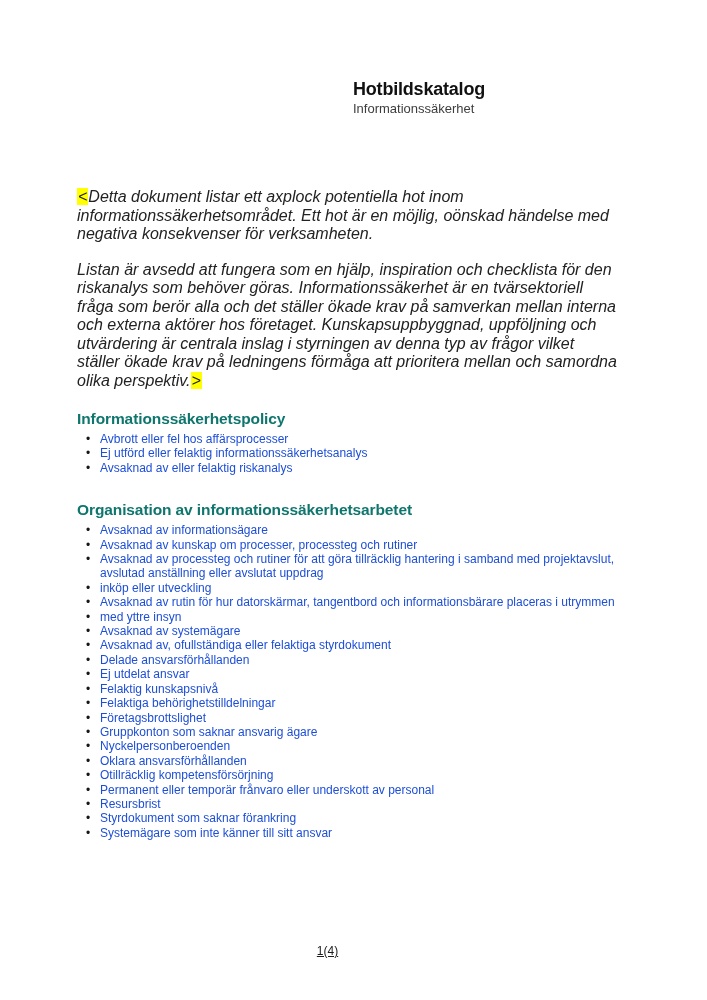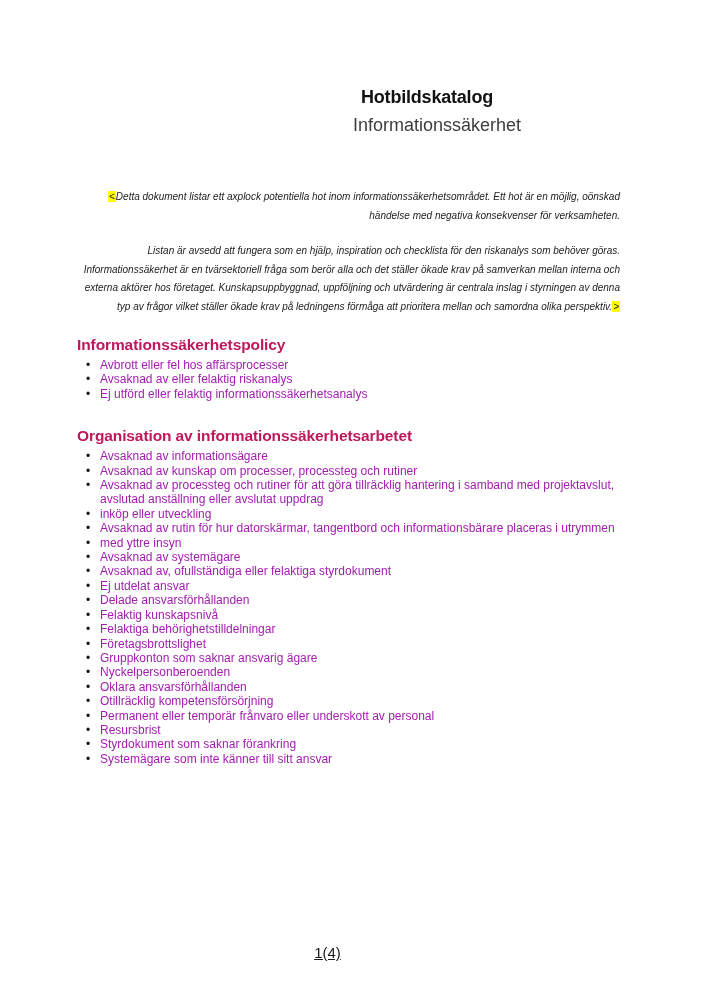--- a/index.html
+++ b/index.html
@@ -11,125 +11,124 @@
     color: #1c1c1c;
     position: relative;
     overflow: hidden;
   }
   .title-block {
     position: absolute;
     left: 353px;
     top: 79px;
   }
   .doc-title {
-    margin: 8px;
+    margin: 0;
     font-size: 18px;
     line-height: 21px;
     font-weight: bold;
     color: #111111;
     letter-spacing: -0.2px;
   }
   .doc-subtitle {
-    margin: 10px 0 0 0;
-    font-size: 18px;
+    margin: 1px 0 0 0;
+    font-size: 13px;
     line-height: 15px;
     font-weight: normal;
     color: #3d3d3d;
   }
   .content {
     position: absolute;
     left: 77px;
     top: 188px;
     width: 543px;
   }
   p.intro {
     margin: 0 0 17px 0;
     font-style: italic;
-    font-size: 10px;
+    font-size: 16px;
     line-height: 18.5px;
     color: #222222;
-    text-align: right;
   }
   p.intro:last-of-type { margin-bottom: 0; }
   mark.hl {
     background: #ffff00;
     color: #1c1c1c;
     padding: 0 1px;
   }
   .sections h2 {
     margin: 26px 0 4px 0;
     font-size: 15.5px;
     line-height: 18px;
     font-weight: bold;
-    color: #be185d;
+    color: #0f766e;
     letter-spacing: -0.1px;
   }
   .sections h2:first-child { margin-top: 20px; }
   .sections ul {
     margin: 0;
     padding: 0;
     list-style: none;
   }
   .sections li {
     position: relative;
     padding-left: 23px;
     font-size: 12px;
     line-height: 14.4px;
-    color: #a21caf;
+    color: #1d4ed8;
   }
   .sections li::before {
     content: "\2022";
     position: absolute;
     left: 9px;
     top: 0;
     font-size: 12px;
     color: #161616;
   }
   .footer {
     position: absolute;
     top: 944px;
     left: 0;
     width: 655px;
     text-align: center;
-    font-size: 15px;
+    font-size: 12px;
     color: #1c1c1c;
     text-decoration: underline;
   }
 </style>
 </head>
 <body>
 
 <header class="title-block">
   <h1 class="doc-title">Hotbildskatalog</h1>
   <div class="doc-subtitle">Informationssäkerhet</div>
 </header>
 
 <main class="content">
   <p class="intro"><mark class="hl">&lt;</mark><span>Detta dokument listar ett axplock potentiella hot inom informationssäkerhetsområdet. Ett hot är en möjlig, oönskad händelse med negativa konsekvenser för verksamheten.</span></p>
   <p class="intro"><span>Listan är avsedd att fungera som en hjälp, inspiration och checklista för den riskanalys som behöver göras. Informationssäkerhet är en tvärsektoriell fråga som berör alla och det ställer ökade krav på samverkan mellan interna och externa aktörer hos företaget. Kunskapsuppbyggnad, uppföljning och utvärdering är centrala inslag i styrningen av denna typ av frågor vilket ställer ökade krav på ledningens förmåga att prioritera mellan och samordna olika perspektiv.</span><mark class="hl">&gt;</mark></p>
 
   <div class="sections">
       <h2>Informationssäkerhetspolicy</h2>
       <ul>
         <li>Avbrott eller fel hos affärsprocesser</li>
+        <li>Ej utförd eller felaktig informationssäkerhetsanalys</li>
         <li>Avsaknad av eller felaktig riskanalys</li>
-        <li>Ej utförd eller felaktig informationssäkerhetsanalys</li>
       </ul>
       <h2>Organisation av informationssäkerhetsarbetet</h2>
       <ul>
         <li>Avsaknad av informationsägare</li>
         <li>Avsaknad av kunskap om processer, processteg och rutiner</li>
         <li>Avsaknad av processteg och rutiner för att göra tillräcklig hantering i samband med projektavslut, avslutad anställning eller avslutat uppdrag</li>
         <li>inköp eller utveckling</li>
         <li>Avsaknad av rutin för hur datorskärmar, tangentbord och informationsbärare placeras i utrymmen</li>
         <li>med yttre insyn</li>
         <li>Avsaknad av systemägare</li>
         <li>Avsaknad av, ofullständiga eller felaktiga styrdokument</li>
+        <li>Delade ansvarsförhållanden</li>
         <li>Ej utdelat ansvar</li>
-        <li>Delade ansvarsförhållanden</li>
         <li>Felaktig kunskapsnivå</li>
         <li>Felaktiga behörighetstilldelningar</li>
         <li>Företagsbrottslighet</li>
         <li>Gruppkonton som saknar ansvarig ägare</li>
         <li>Nyckelpersonberoenden</li>
         <li>Oklara ansvarsförhållanden</li>
         <li>Otillräcklig kompetensförsörjning</li>
         <li>Permanent eller temporär frånvaro eller underskott av personal</li>
         <li>Resursbrist</li>
         <li>Styrdokument som saknar förankring</li>

